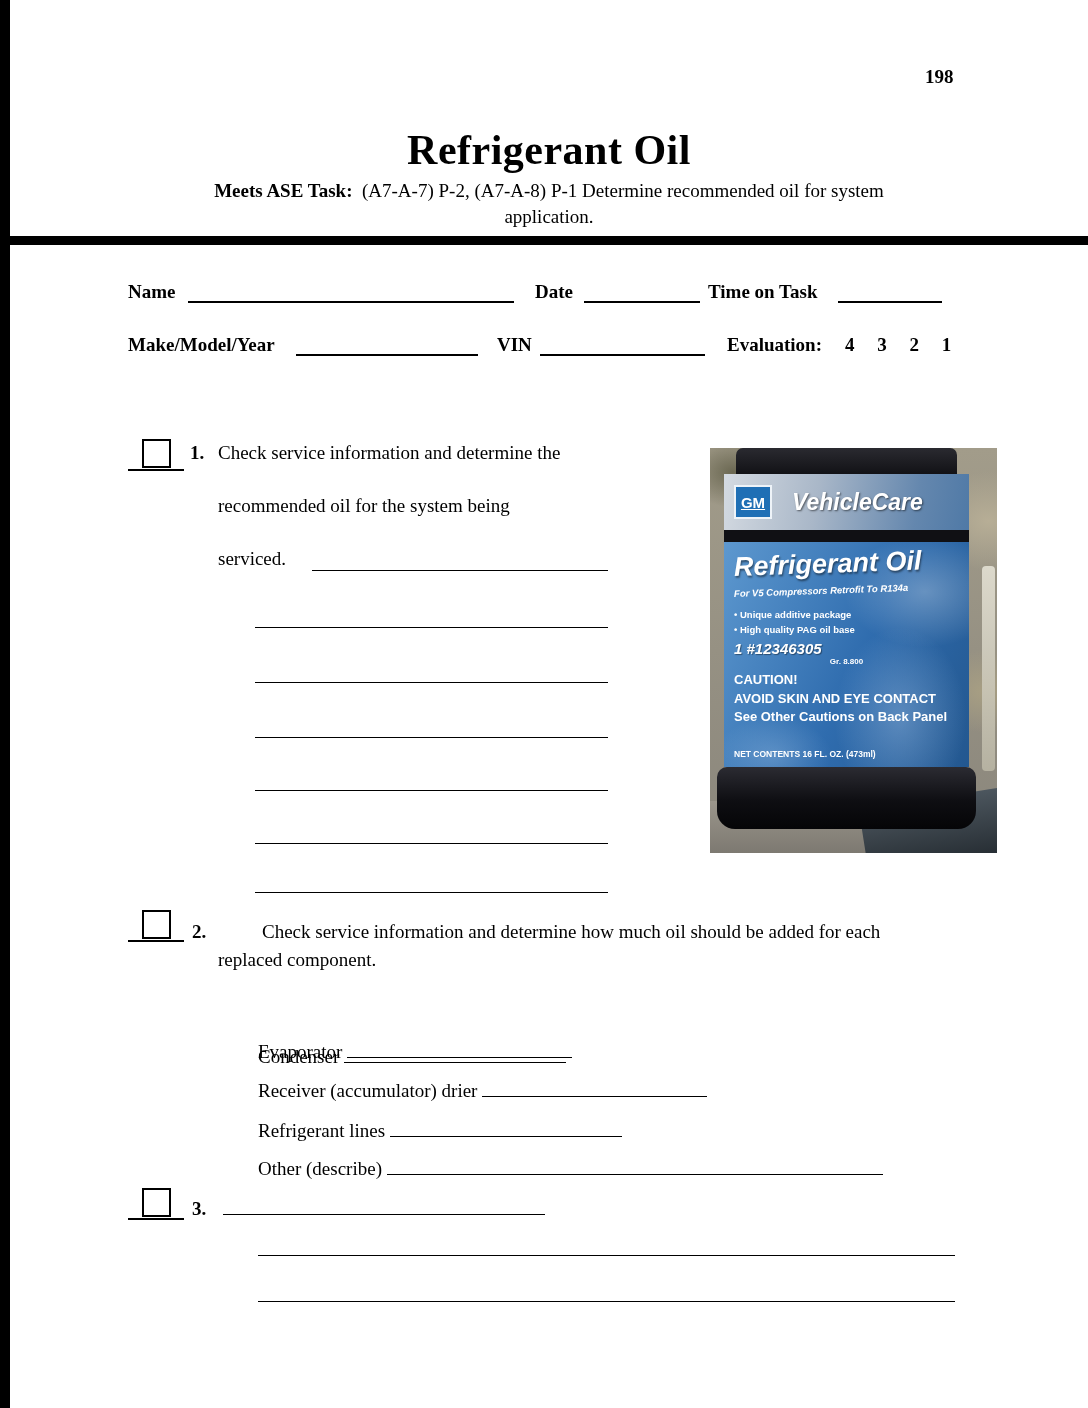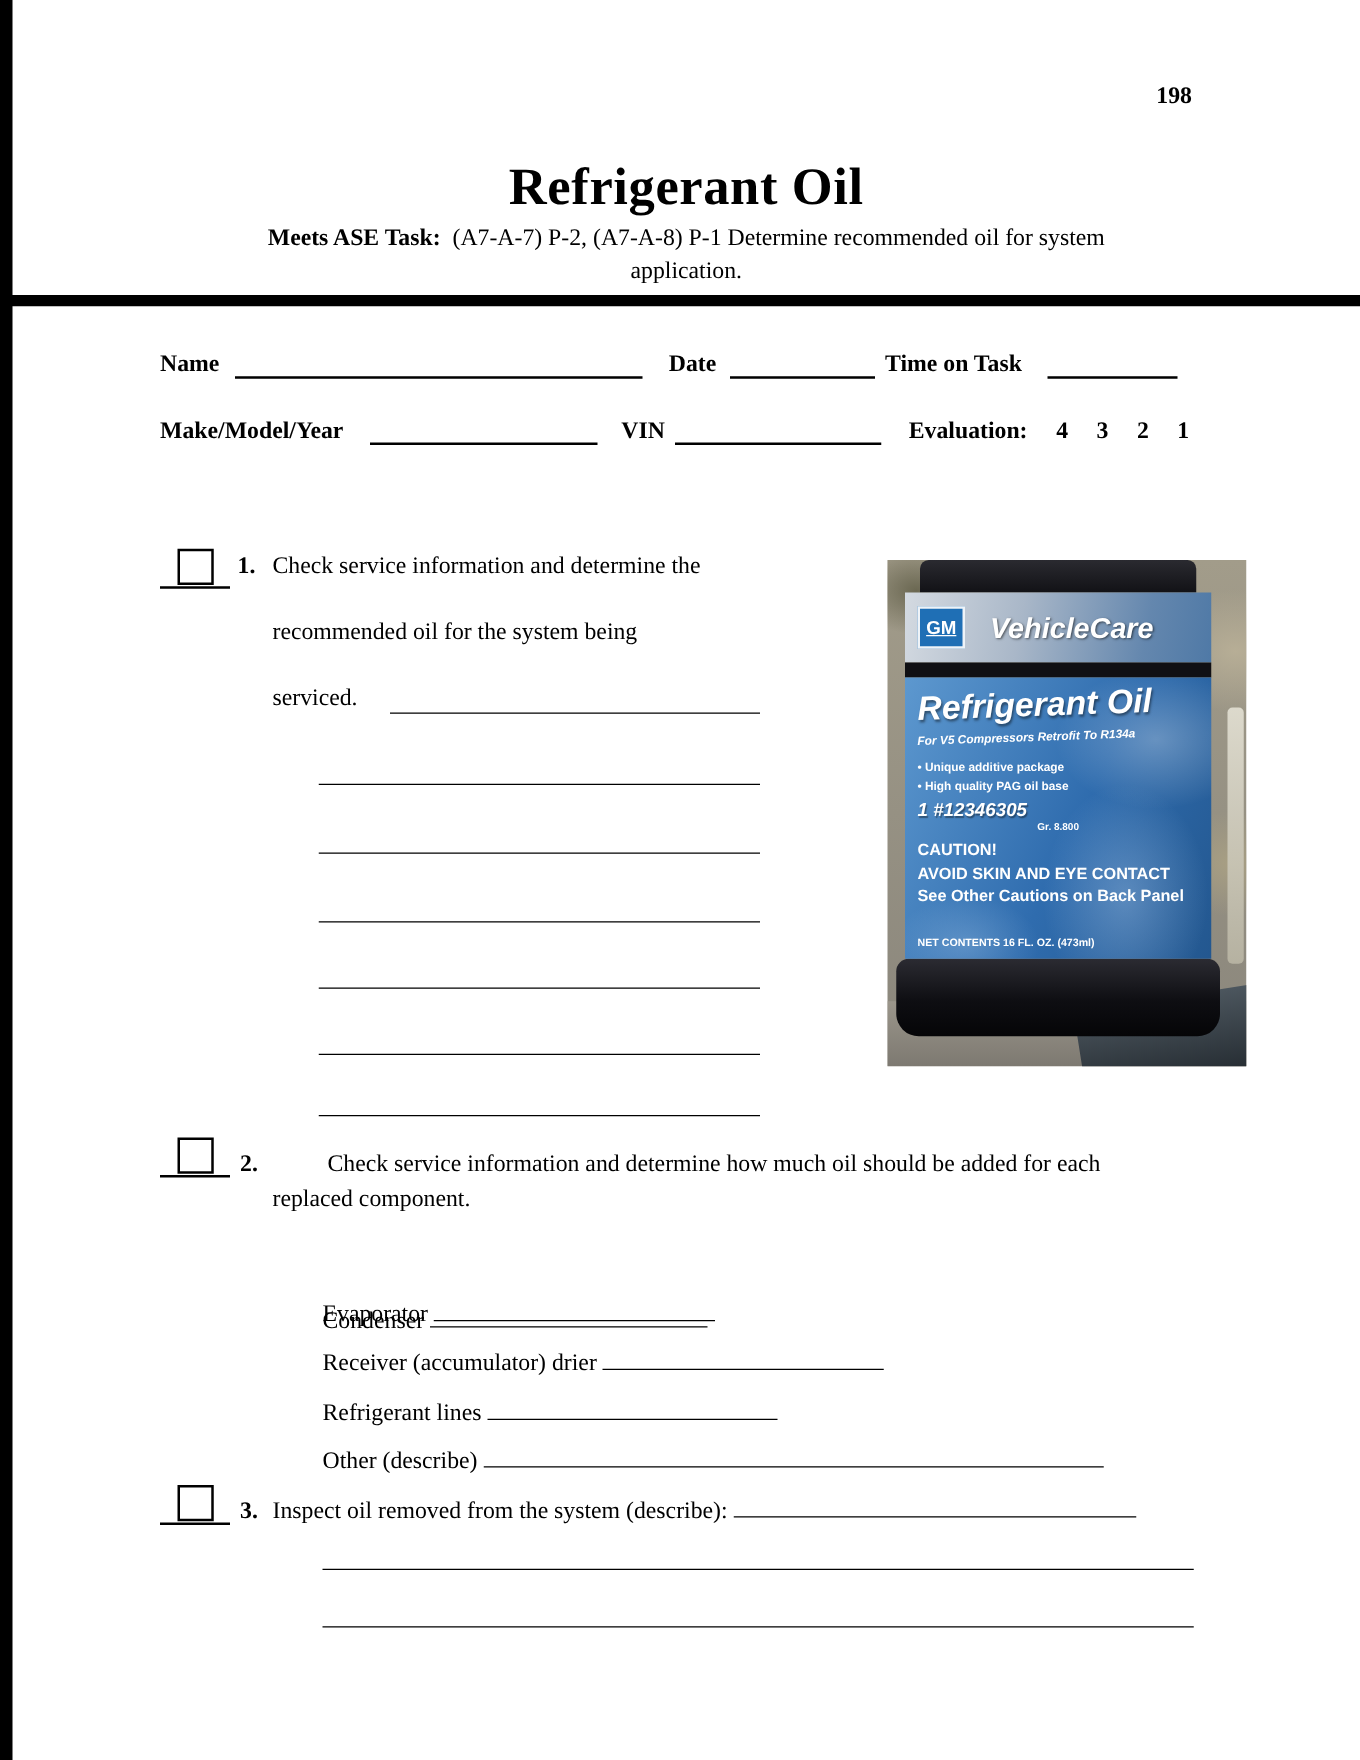--- a/index.html
+++ b/index.html
@@ -163,17 +163,17 @@
   <span class="txt" style="left:258px;top:1002px;margin-top:44px;"><span>Condenser</span>&nbsp;<span class="iblank" style="width:222px;"></span></span>
   <span class="txt" style="left:258px;top:1041px;"><span>Evaporator</span>&nbsp;<span class="iblank" style="width:225px;"></span></span>
   <span class="txt" style="left:258px;top:1080px;"><span>Receiver (accumulator) drier</span>&nbsp;<span class="iblank" style="width:225px;"></span></span>
   <span class="txt" style="left:258px;top:1120px;"><span>Refrigerant lines</span>&nbsp;<span class="iblank" style="width:232px;"></span></span>
   <span class="txt" style="left:258px;top:1158px;"><span>Other (describe)</span>&nbsp;<span class="iblank" style="width:496px;"></span></span>
 
   <div class="checkline" style="left:128px;top:1186px;">
     <span class="cbox"></span>
   </div>
   <span class="itemnum" style="left:192px;top:1198px;">3.</span>
-  <span class="txt" style="left:218px;top:1198px;"><span>Inspect oil removed from the system (describe):</span>&nbsp;<span class="iblank" style="width:322px;"></span></span>
+  <span class="txt" style="left:218px;top:1198px;">&nbsp;<span class="iblank" style="width:322px;"></span></span>
   <div class="uline thin" style="left:258px;top:1255px;width:697px;"></div>
   <div class="uline thin" style="left:258px;top:1301px;width:697px;"></div>
 
 </div>
 
 </body></html>

